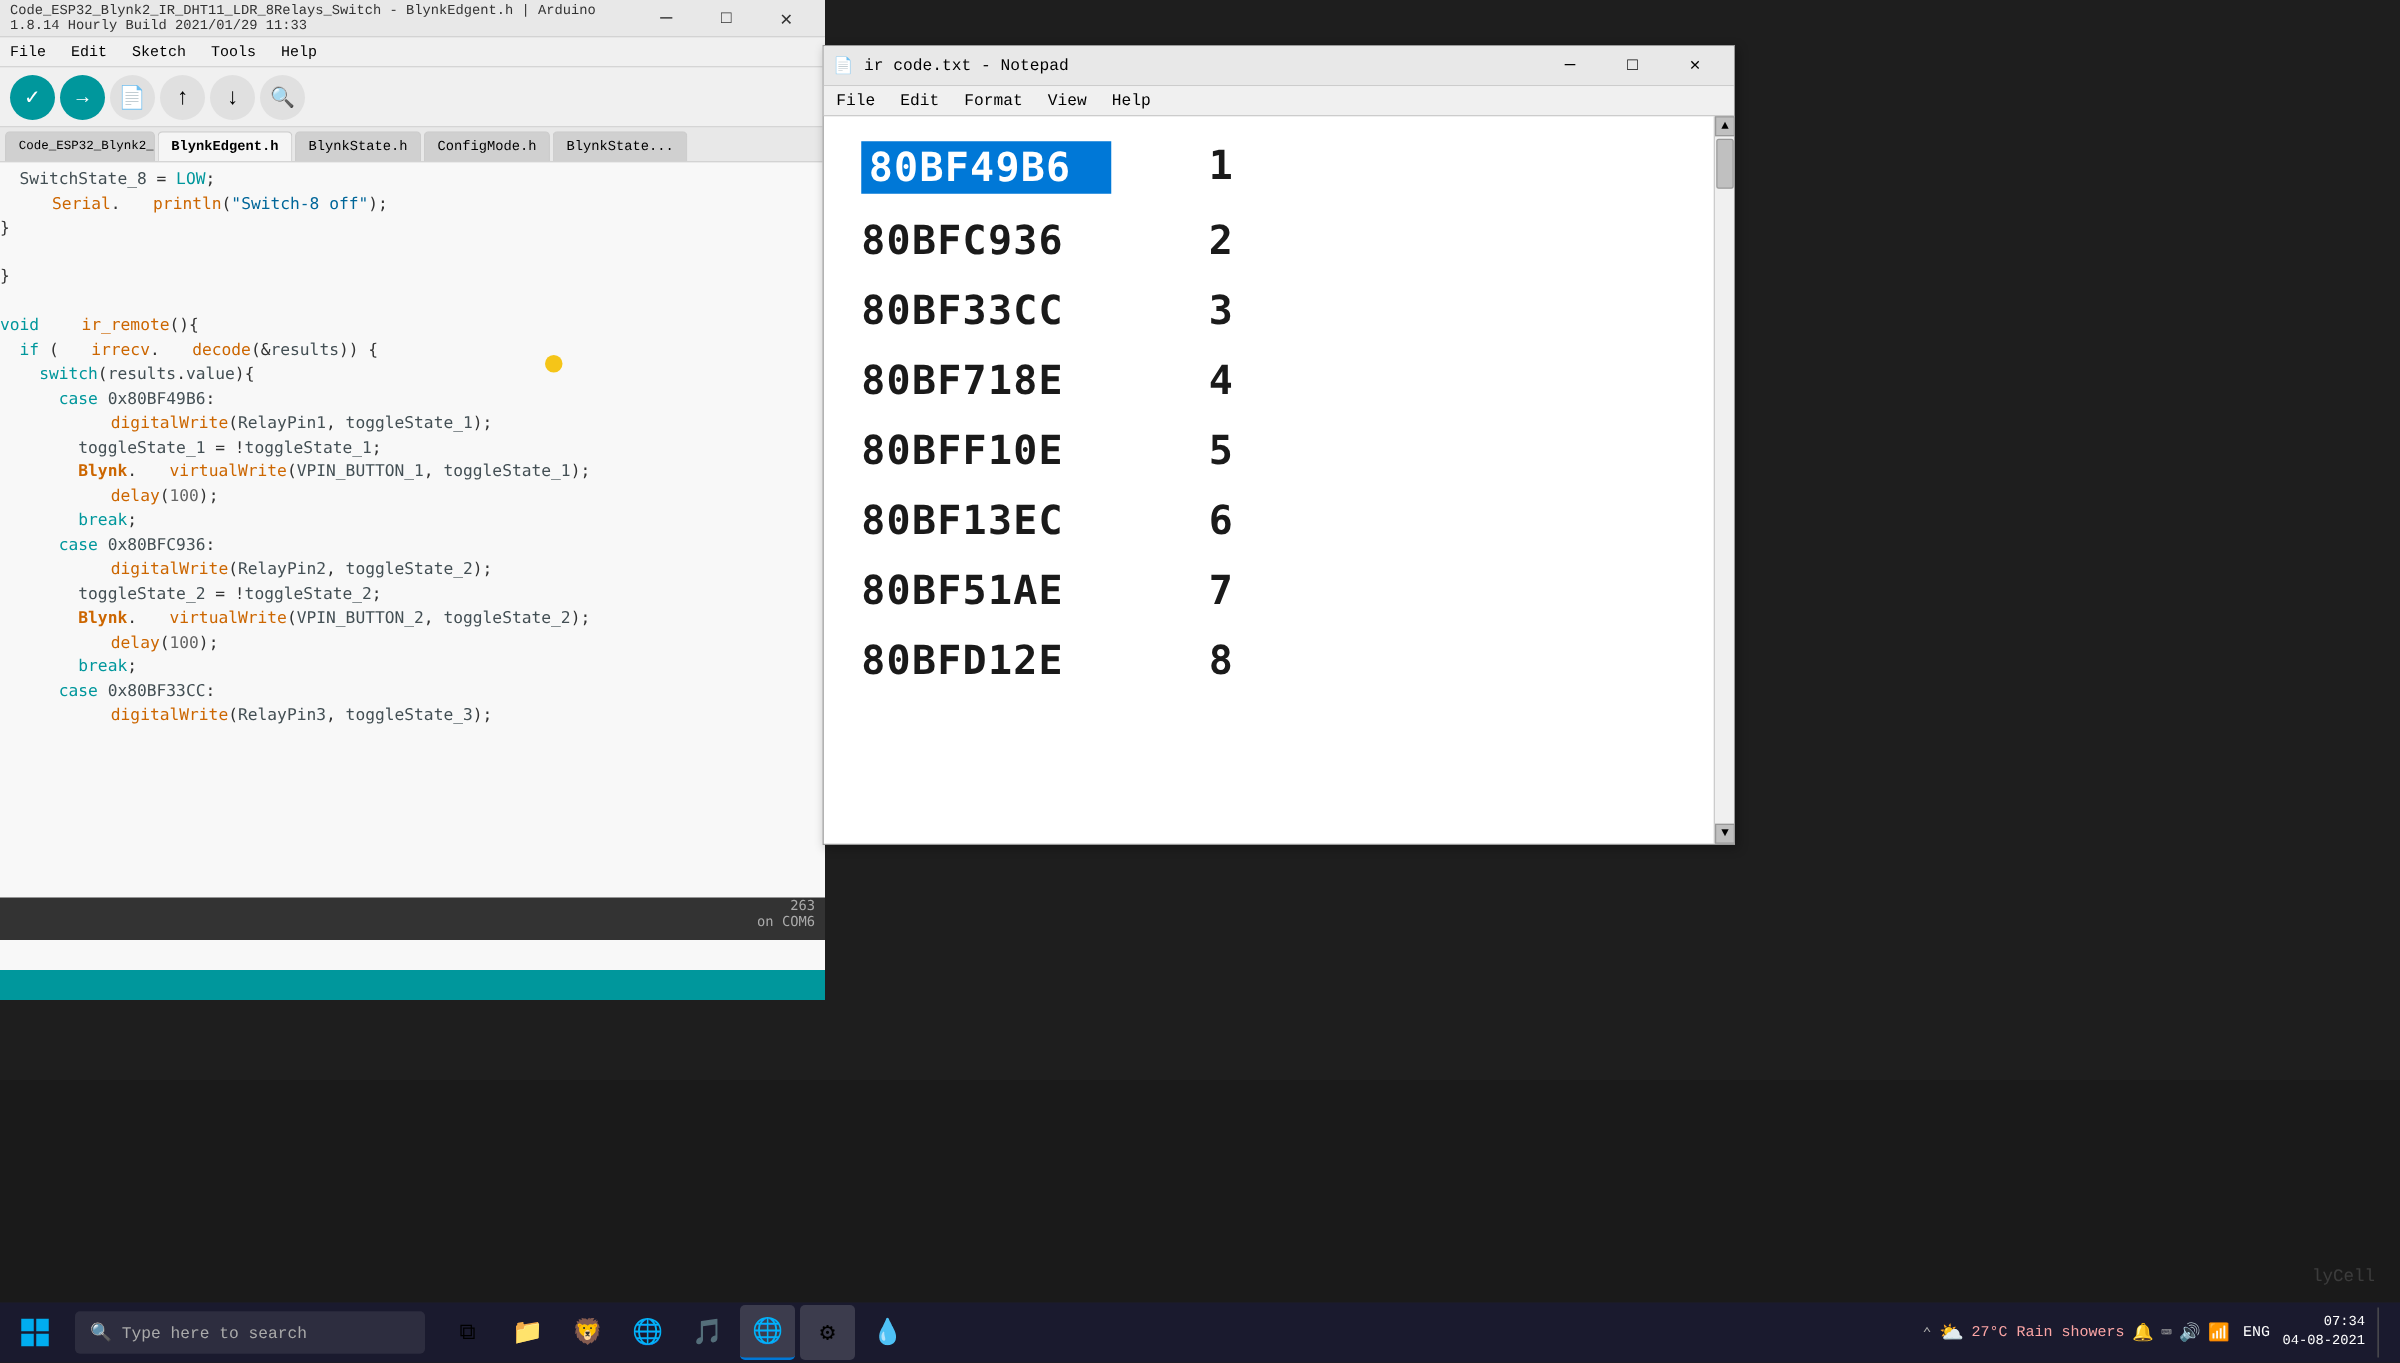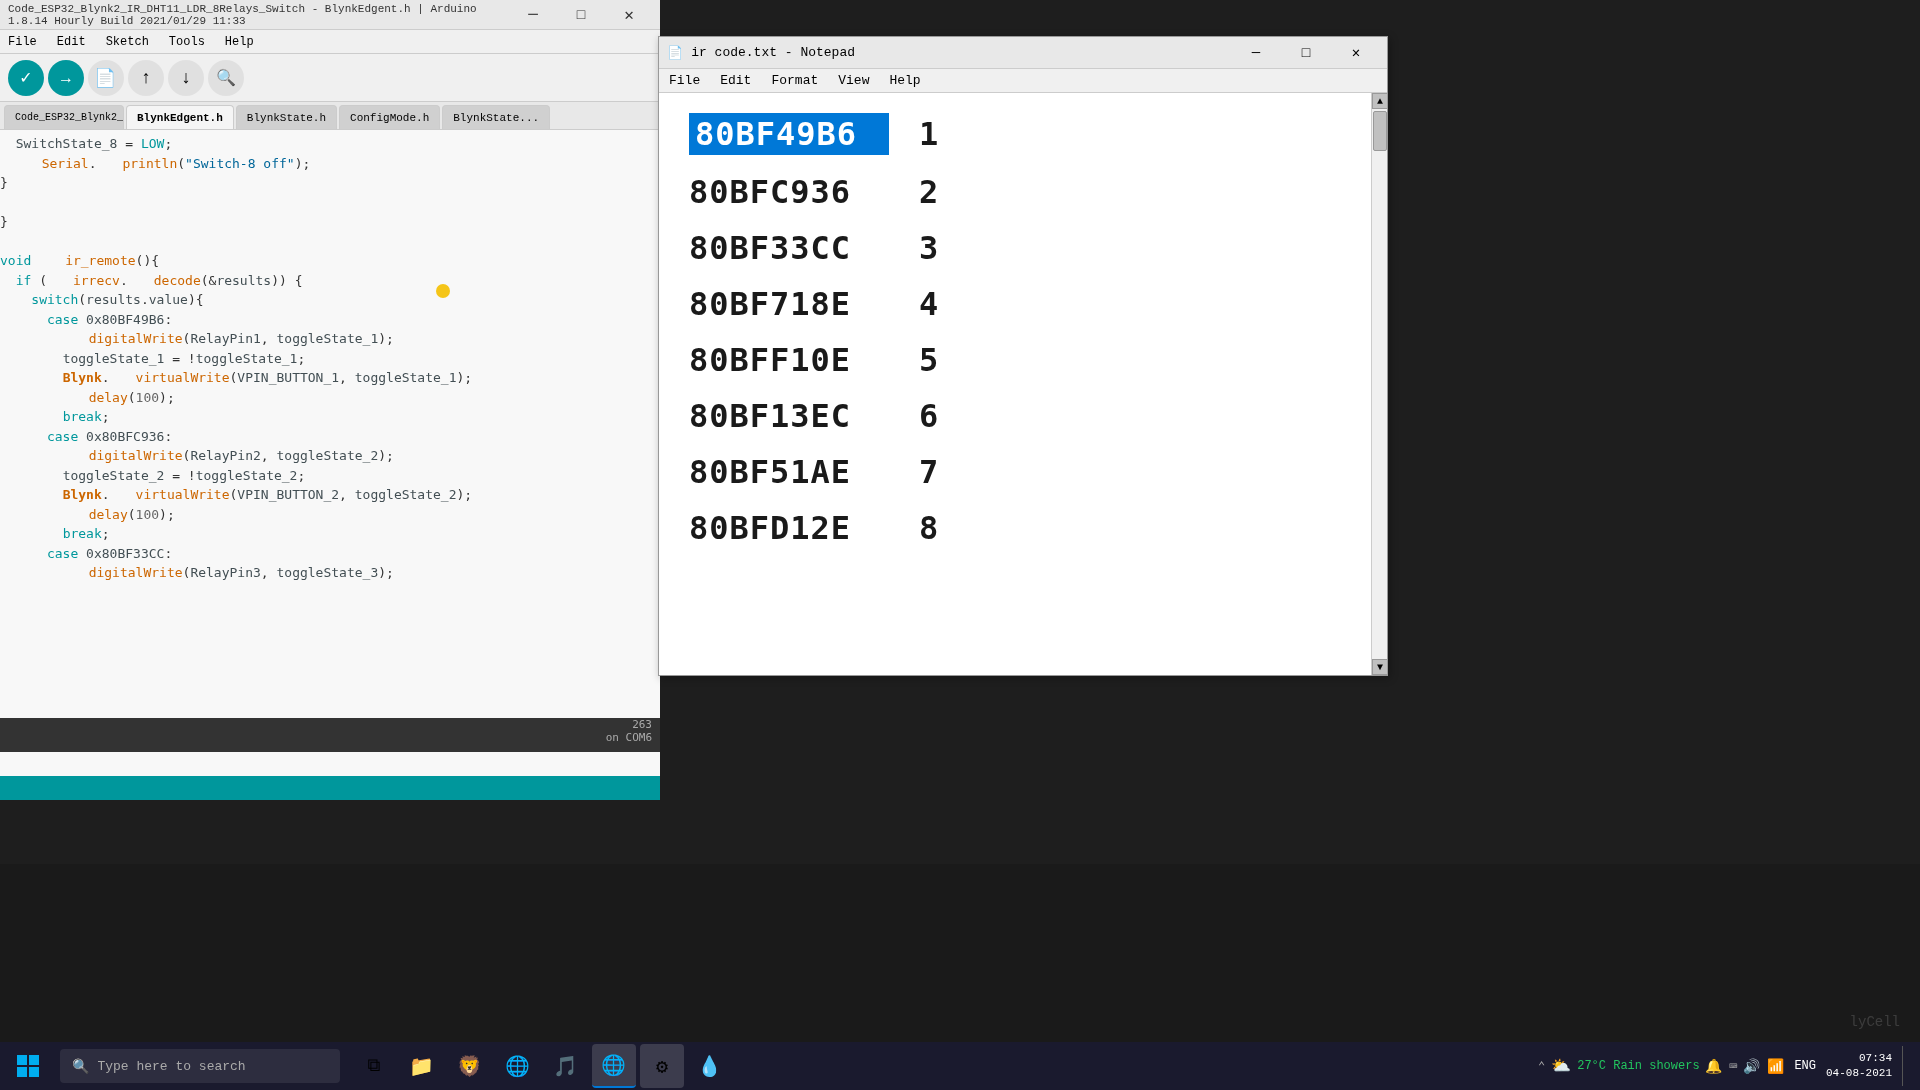--- a/index.html
+++ b/index.html
@@ -178,22 +178,23 @@
     .notepad-menubar span { padding: 0 6px; cursor: pointer; }
 
     .notepad-content {
       flex: 1;
       padding: 20px 30px;
       overflow-y: auto;
       font-family: 'Consolas', monospace;
     }
     .ir-row {
       display: flex;
-      align-items: center;
+      align-items: flex-start;
       margin-bottom: 18px;
+      gap: 48px;
     }
     .ir-code {
       font-size: 32px;
       font-weight: bold;
       color: #1a1a1a;
       min-width: 200px;
       letter-spacing: 1px;
     }
     .ir-code.highlighted {
       background: #0078d7;
@@ -526,21 +527,21 @@
     <div class="taskbar-item" style="font-size:20px;">🌐</div>
     <div class="taskbar-item" style="font-size:20px;">🎵</div>
     <div class="taskbar-item" style="font-size:20px; background:rgba(255,255,255,0.15); border-bottom:2px solid #0078d7;">🌐</div>
     <div class="taskbar-item" style="font-size:20px; background:rgba(255,255,255,0.15);">⚙</div>
     <div class="taskbar-item" style="font-size:20px;">💧</div>
   </div>
   <div class="taskbar-right">
     <div class="sys-icons">
       <span style="font-size:12px; color:#aaa;">⌃</span>
       <span style="font-size:16px;">⛅</span>
-      <span style="font-size:12px; color:#22c55e; white-space:nowrap;">27°C  Rain showers</span>
+      <span style="font-size:12px; color:#fca5a5; white-space:nowrap;">27°C  Rain showers</span>
       <span style="font-size:14px; color:white;">🔔</span>
       <span style="font-size:14px; color:#aaa;">⌨</span>
       <span style="font-size:14px; color:white;">🔊</span>
       <span style="font-size:14px; color:white;">📶</span>
       <span class="eng-badge">ENG</span>
     </div>
     <div class="datetime">
       <div>07:34</div>
       <div>04-08-2021</div>
     </div>

